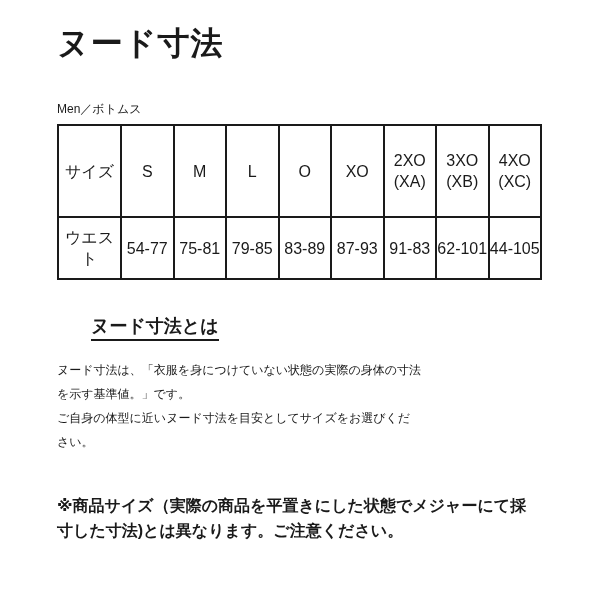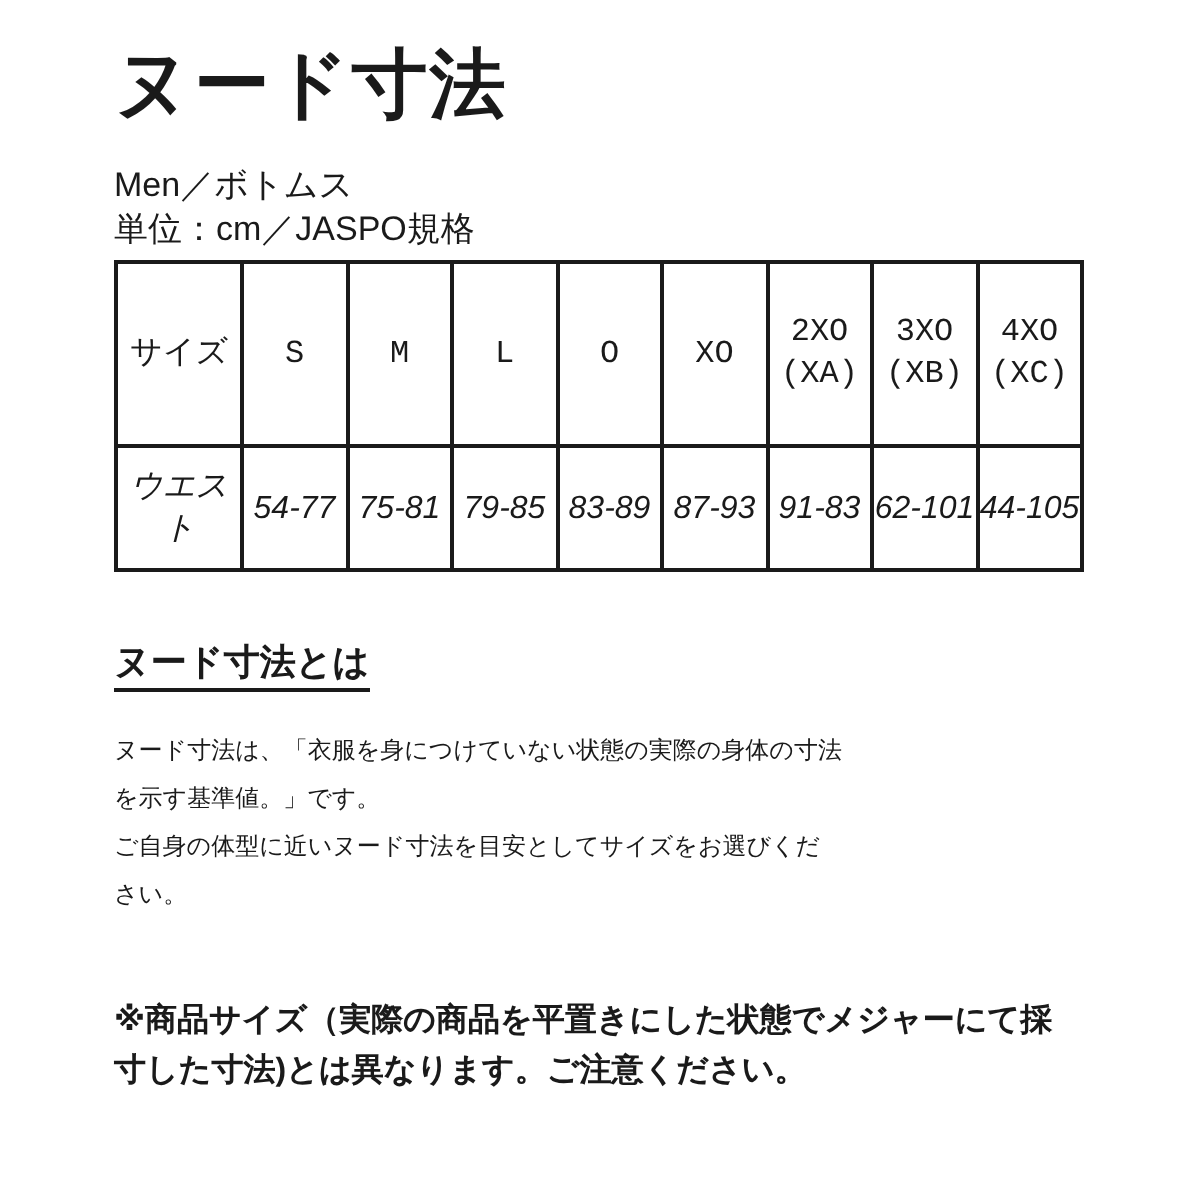--- a/index.html
+++ b/index.html
@@ -9,28 +9,28 @@
     width: 600px;
     height: 600px;
     background: #ffffff;
     color: #1a1a1a;
     font-family: "Liberation Sans", "DejaVu Sans", sans-serif;
     padding: 0 50px 0 57px;
     overflow: hidden;
   }
   .title {
     margin-top: 20px;
-    font-size: 38px;
+    font-size: 32px;
     font-weight: 700;
     line-height: 46px;
     letter-spacing: 1px;
   }
   .meta {
-    margin-top: 16px;
-    font-size: 17px;
+    margin-top: 32px;
+    font-size: 12px;
     line-height: 22px;
   }
   .meta-line { white-space: pre; }
   table.size-table {
     margin-top: 4px;
     border-collapse: collapse;
     table-layout: fixed;
     width: 483px;
   }
   .size-table th, .size-table td {
@@ -38,24 +38,25 @@
     font-size: 16px;
     font-weight: 400;
     line-height: 21px;
     text-align: center;
     vertical-align: middle;
     padding: 0;
     white-space: pre-line;
   }
   col.label-col { width: 63px; }
   col.size-col  { width: 52.5px; }
-  tr.row-header { height: 92px; font-family: Liberation Mono, monospace; }
-  tr.row-values { height: 62px; font-style: italic; }
+  tr.row-header { height: 92px; }
+  tr.row-values { height: 62px; }
   .section-heading {
     margin-top: 30px;
+    margin-left: 34px;
   }
   .section-heading .heading-text {
     display: inline-block;
     font-size: 18px;
     font-weight: 700;
     line-height: 24px;
     border-bottom: 2px solid #1a1a1a;
     padding-bottom: 1px;
   }
   .section-body {
@@ -74,21 +75,20 @@
 </style>
 </head>
 <body>
 
 <div class="page">
 
   <h1 class="title">ヌード寸法</h1>
 
   <div class="meta">
     <div class="meta-line">Men／ボトムス</div>
-    <div class="meta-line">単位：cm／JASPO規格</div>
   </div>
 
   <table class="size-table">
     <colgroup>
       <col class="label-col">
       <col class="size-col">
         <col class="size-col">
         <col class="size-col">
         <col class="size-col">
       <col class="size-col">

